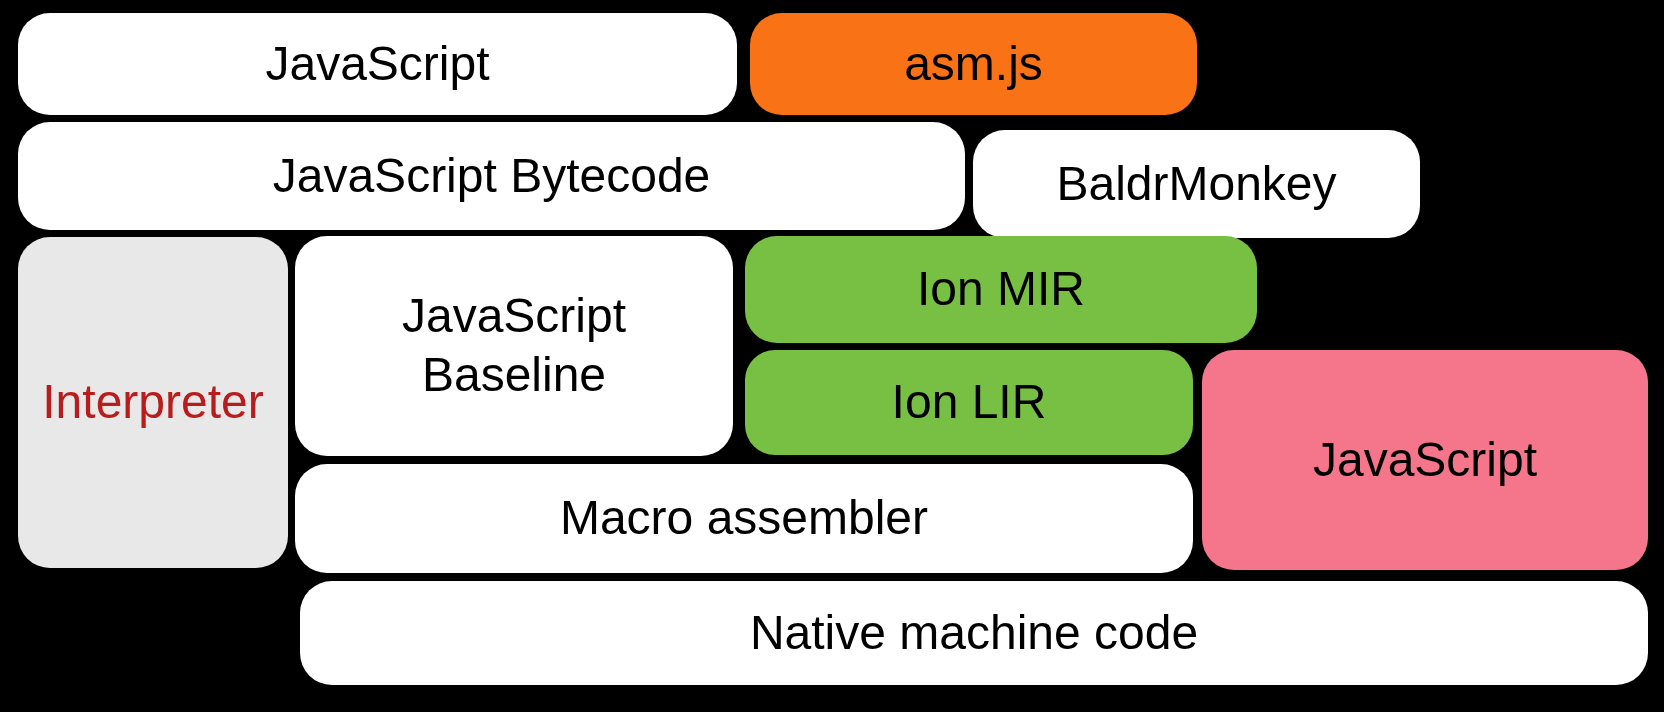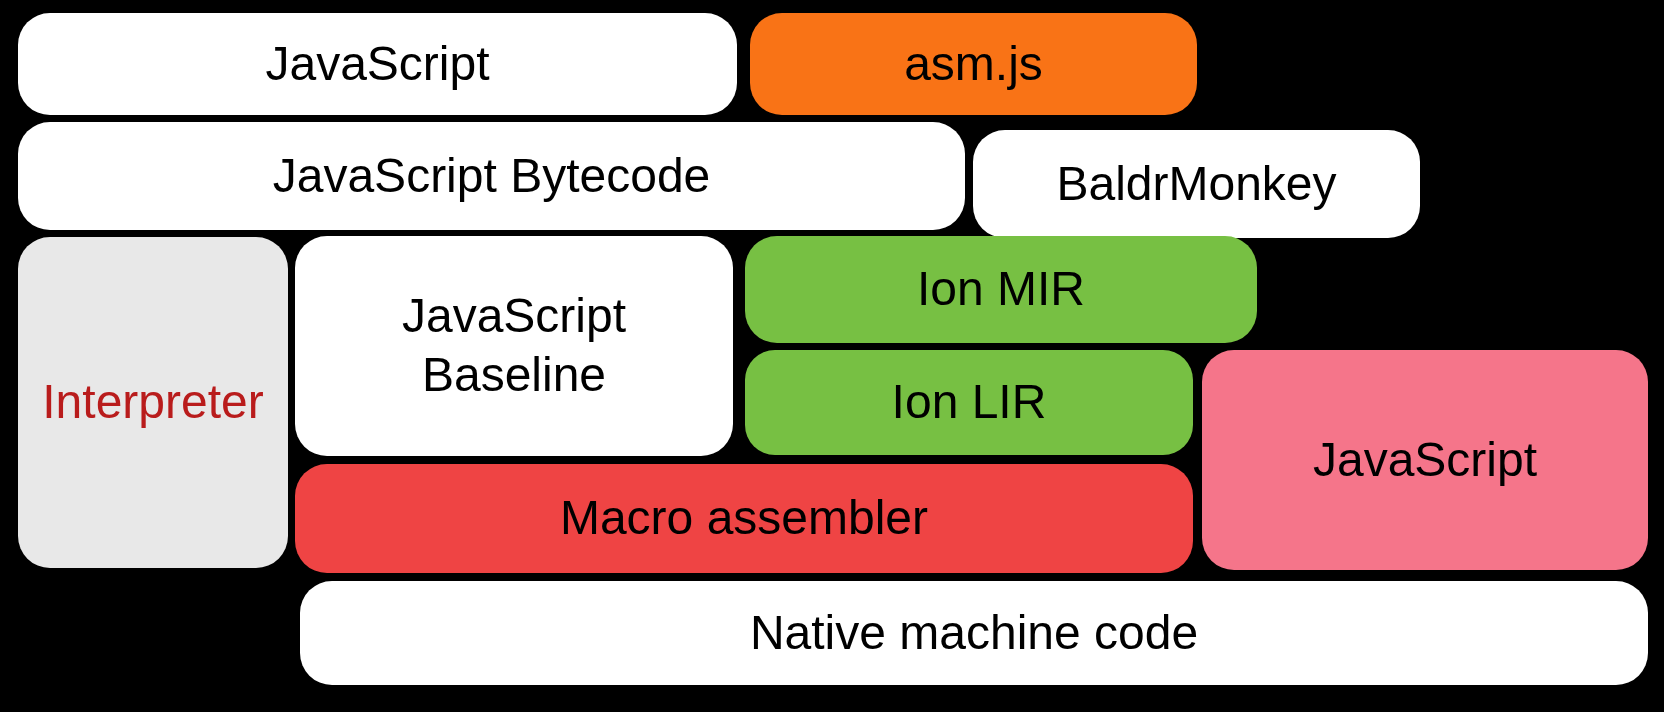--- a/index.html
+++ b/index.html
@@ -54,19 +54,19 @@
     </div>
     <div class="box" style="left: 745px; top: 236px; width: 512px; height: 107px; background: rgb(119, 192, 67); color: rgb(0, 0, 0);">
       <span>Ion MIR</span>
     </div>
     <div class="box" style="left: 745px; top: 350px; width: 448px; height: 105px; background: rgb(119, 192, 67); color: rgb(0, 0, 0); border-radius: 30px;">
       <span>Ion LIR</span>
     </div>
     <div class="box" style="left: 1202px; top: 350px; width: 446px; height: 220px; background: rgb(245, 117, 138); color: rgb(0, 0, 0);">
       <span>JavaScript</span>
     </div>
-    <div class="box" style="left: 295px; top: 464px; width: 898px; height: 109px; background: #ef4444; color: rgb(0, 0, 0);">
+    <div class="box" style="left: 295px; top: 464px; width: 898px; height: 109px; background: #ffffff; color: rgb(0, 0, 0);">
       <span>Macro assembler</span>
     </div>
     <div class="box" style="left: 300px; top: 581px; width: 1348px; height: 104px; background: rgb(255, 255, 255); color: rgb(0, 0, 0);">
       <span>Native machine code</span>
     </div>
   </div>
 
 </body></html>

